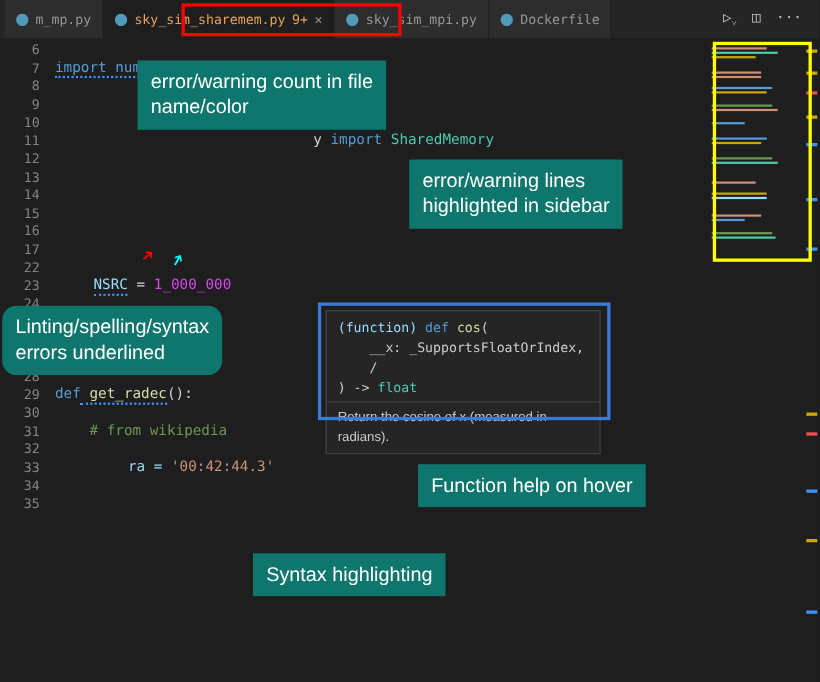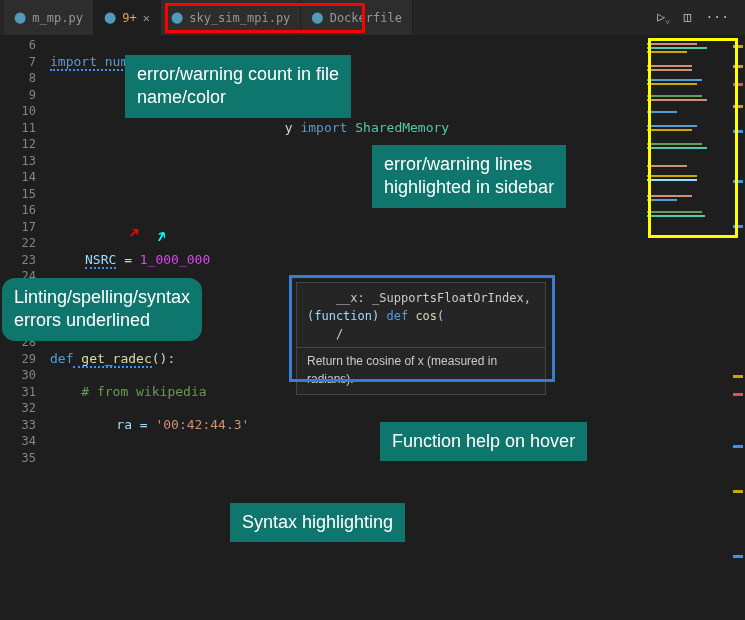--- a/index.html
+++ b/index.html
@@ -161,20 +161,21 @@
 </head>
 <body>
 
 <div class="tabs">
   <div class="tab">
     <span class="tab-icon" style="color:#519aba">⬤</span>
     <span>m_mp.py</span>
   </div>
   <div class="tab active">
     <span class="tab-icon" style="color:#519aba">⬤</span>
+    <span>sky_sim_sharemem.py</span>
     <span style="color:#e8a254">9+</span>
     <span class="close">✕</span>
   </div>
   <div class="tab">
     <span class="tab-icon" style="color:#519aba">⬤</span>
     <span>sky_sim_mpi.py</span>
   </div>
   <div class="tab">
     <span class="tab-icon" style="color:#519aba">⬤</span>
     <span>Dockerfile</span>
@@ -289,23 +290,24 @@
     <div class="scroll-marker" style="top:190px;background:#3794ff"></div>
     <div class="scroll-marker" style="top:340px;background:#cca700"></div>
     <div class="scroll-marker" style="top:358px;background:#f14c4c"></div>
     <div class="scroll-marker" style="top:410px;background:#3794ff"></div>
     <div class="scroll-marker" style="top:455px;background:#cca700"></div>
     <div class="scroll-marker" style="top:520px;background:#3794ff"></div>
   </div>
 </div>
 
 <div class="hover-tooltip" style="left:296px; top:282px; width:250px;">
+  <div><span style="color:#9cdcfe">(function)</span><span class="kw"> def </span><span class="fn">cos</span><span>(</span></div>
   <div style="white-space:pre">    __x: _SupportsFloatOrIndex,</div>
-  <div><span style="color:#9cdcfe">(function)</span><span class="kw"> def </span><span class="fn">cos</span><span>(</span></div>
   <div style="white-space:pre">    /</div>
+  <div><span>) -&gt; </span><span class="cls">float</span></div>
   <div class="sep"></div>
   <div class="desc">Return the cosine of x (measured in radians).</div>
 </div>
 
 <div class="box-red" style="left:165px; top:3px; width:200px; height:30px;"></div>
 <div class="box-yellow" style="left:648px; top:38px; width:90px; height:200px;"></div>
 <div class="box-blue" style="left:289px; top:275px; width:266px; height:107px;"></div>
 
 <div class="annotation" style="left:125px; top:55px;">error/warning count in file<br>name/color</div>
 <div class="annotation" style="left:372px; top:145px;">error/warning lines<br>highlighted in sidebar</div>

